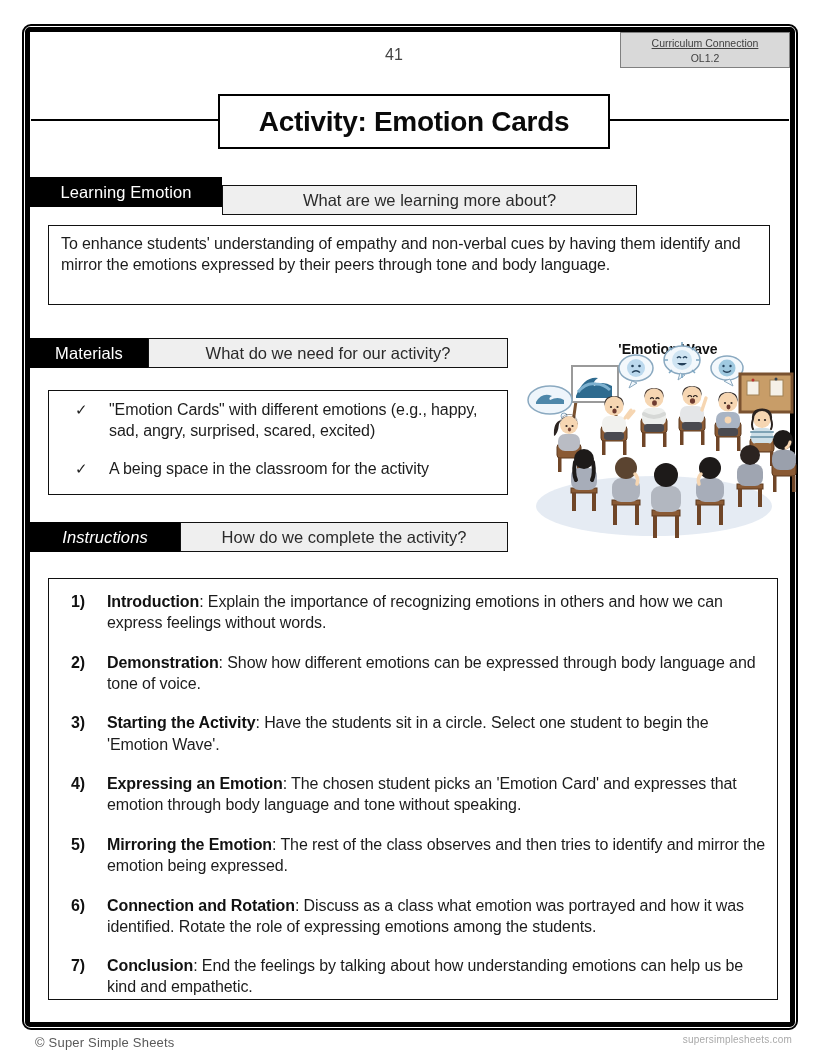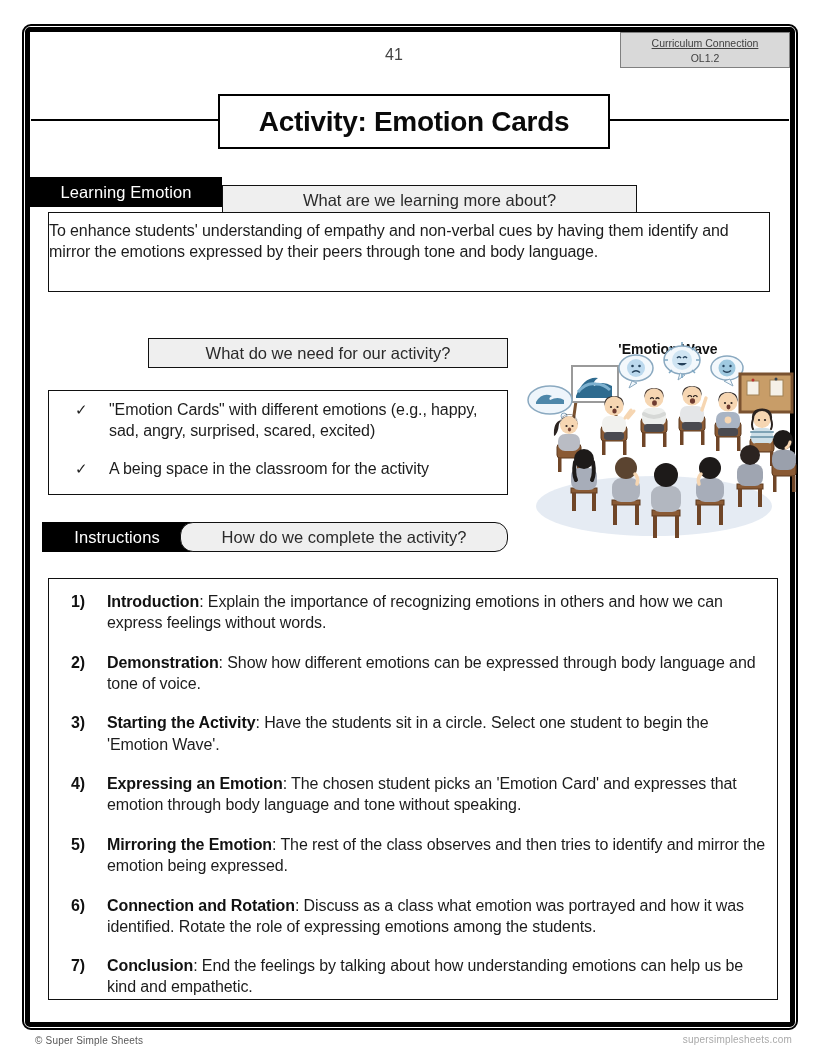--- a/index.html
+++ b/index.html
@@ -31,42 +31,42 @@
   .bar-label{position:absolute;height:30px;background:#000;color:#fff;
     display:flex;align-items:center;justify-content:center;font-size:16.5px;letter-spacing:.1px;}
   .bar-question{position:absolute;height:30px;background:#efefef;border:1.5px solid #111;
     box-sizing:border-box;display:flex;align-items:center;justify-content:center;
     font-size:16.5px;color:#2b2b2b;}
 
   #lo-label{left:30px;top:177px;width:192px;}
   #lo-question{left:222px;top:177px;width:415px;margin-top:8px;}
   #mat-label{left:30px;top:338px;width:118px;}
   #mat-question{left:148px;top:338px;width:360px;}
-  #ins-label{left:42px;top:522px;width:150px;}
-  #ins-question{left:180px;top:522px;width:328px;border-radius:13px;}
+  #ins-label{left:30px;top:522px;width:150px;font-style:italic;}
+  #ins-question{left:180px;top:522px;width:328px;}
 
   .text-box{position:absolute;border:1.5px solid #111;box-sizing:border-box;background:#fff;}
-  #lo-box{left:48px;top:212px;width:722px;height:80px;padding:7px 0;
+  #lo-box{left:48px;top:225px;width:722px;height:80px;padding:7px 12px;
     font-size:16px;line-height:1.33;letter-spacing:-.1px;color:#1c1c1c;}
   #mat-box{left:48px;top:390px;width:460px;height:105px;padding:9px 10px;}
   .mat-item{position:relative;padding-left:50px;margin-bottom:17px;
     font-size:16px;line-height:1.3;letter-spacing:-.1px;color:#1c1c1c;}
   .mat-check{position:absolute;left:16px;top:0;font-size:15px;color:#222;}
 
   #ins-box{left:48px;top:578px;width:730px;height:422px;padding:12px 8px;}
   .step{position:relative;padding-left:50px;margin-bottom:18.5px;
     font-size:16px;line-height:1.32;letter-spacing:-.1px;color:#1c1c1c;}
   .step-num{position:absolute;left:14px;top:0;font-weight:bold;color:#111;}
   .step-term{font-weight:bold;color:#111;}
 
   
   #illustration{position:absolute;left:514px;top:334px;width:286px;height:214px;}
 
   
-  .footer-left{position:absolute;left:35px;top:1035px;font-size:10px;color:#595959;letter-spacing:.2px;}
+  .footer-left{position:absolute;left:35px;top:1035px;font-size:13px;color:#595959;letter-spacing:.2px;}
   .footer-right{position:absolute;right:28px;top:1034px;font-size:10px;color:#a9a9a9;letter-spacing:.2px;}
 </style>
 </head>
 <body>
 
 <div id="page">
 
   <div class="frame-outer">
     <div class="frame-inner"></div>
   </div>
@@ -81,20 +81,21 @@
 
   <div class="title-line"></div>
   <div class="title-box">
     <span class="title-text">Activity: Emotion Cards</span>
   </div>
 
   <div class="bar-label" id="lo-label">Learning Emotion</div>
   <div class="bar-question" id="lo-question">What are we learning more about?</div>
   <div class="text-box" id="lo-box">To enhance students' understanding of empathy and non-verbal cues by having them identify and mirror the emotions expressed by their peers through tone and body language.</div>
 
+  <div class="bar-label" id="mat-label">Materials</div>
   <div class="bar-question" id="mat-question">What do we need for our activity?</div>
   <div class="text-box" id="mat-box">
     <div class="mat-item">
       <span class="mat-check">✓</span>
       <span>"Emotion Cards" with different emotions (e.g., happy, sad, angry, surprised, scared, excited)</span>
     </div>
     <div class="mat-item">
       <span class="mat-check">✓</span>
       <span>A being space in the classroom for the activity</span>
     </div>

